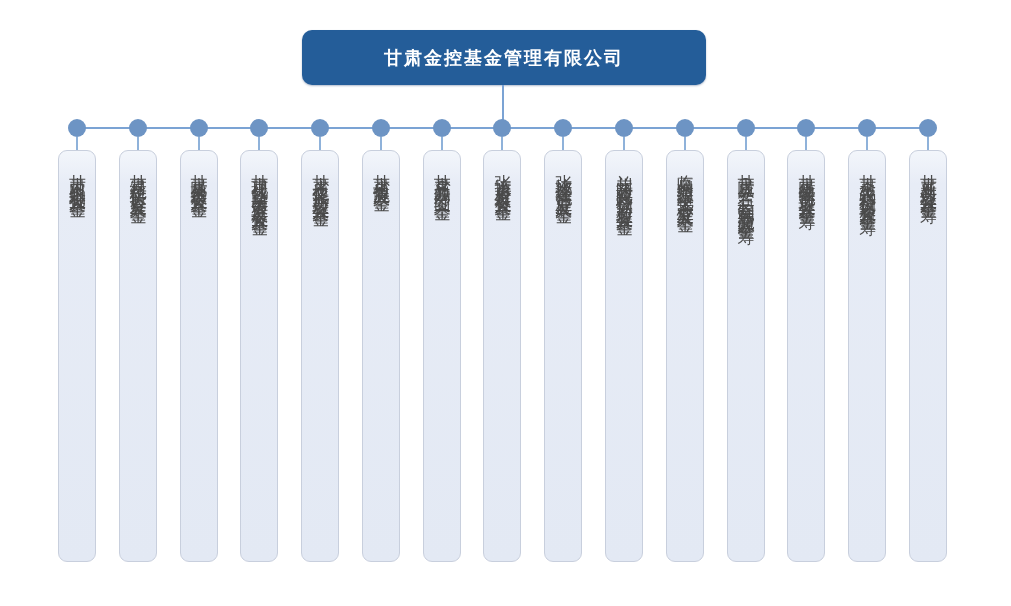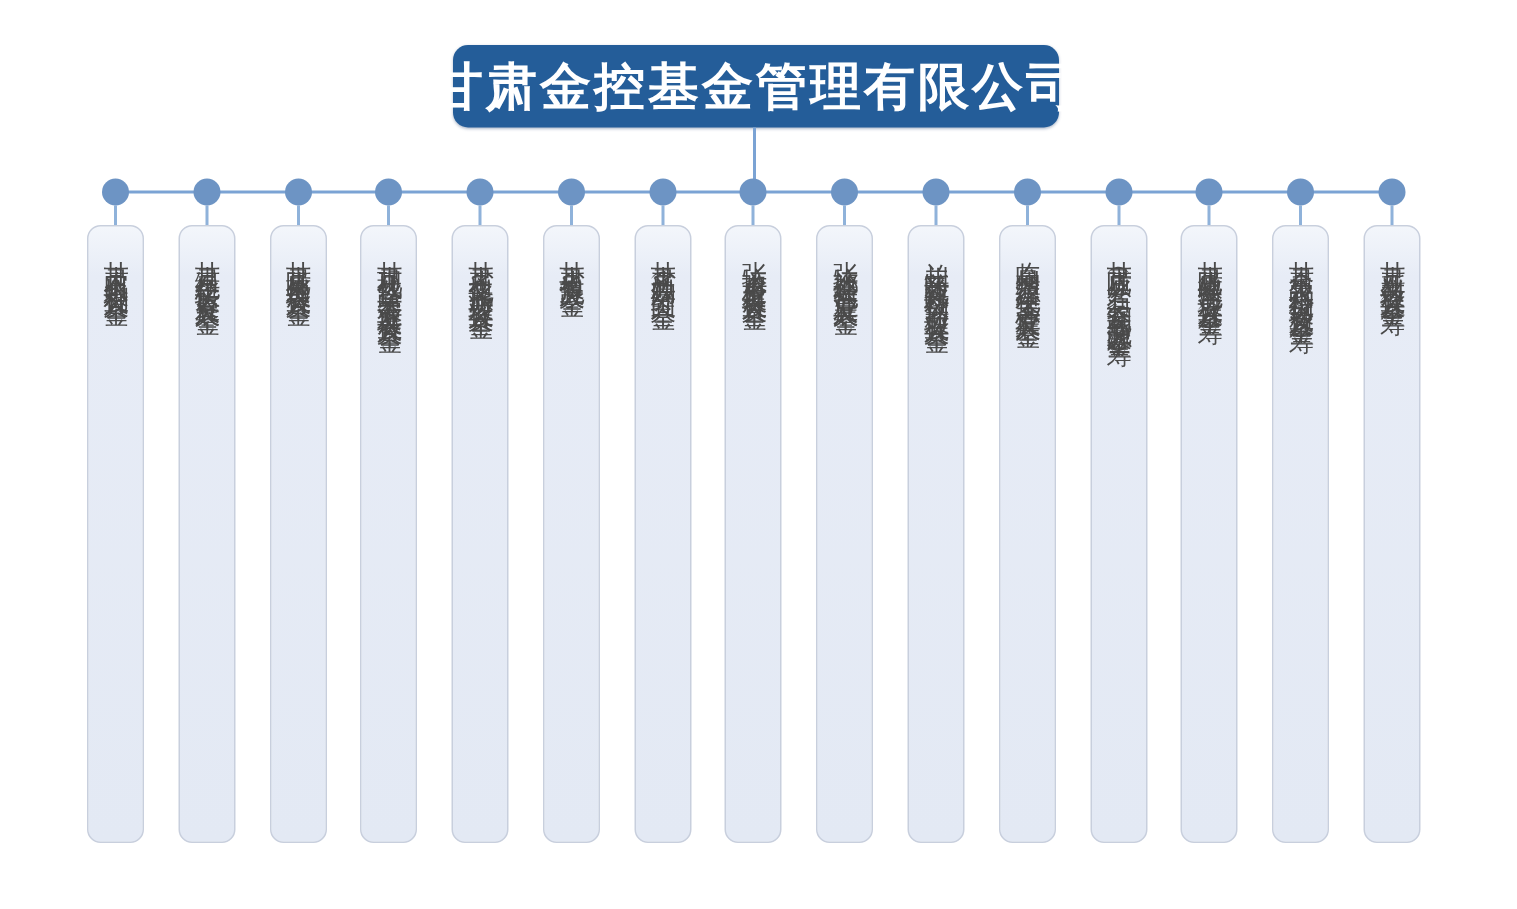--- a/index.html
+++ b/index.html
@@ -24,21 +24,21 @@
     height: 55px;
     background: #245d99;
     border-radius: 10px;
     display: flex;
     align-items: center;
     justify-content: center;
     box-shadow: 0 1px 2px rgba(30,60,110,0.35);
   }
   .root-box span {
     color: #ffffff;
-    font-size: 34px;
+    font-size: 18px;
     font-weight: bold;
     letter-spacing: 2px;
     white-space: nowrap;
   }
   
   .root-stem {
     position: absolute;
     left: 502px;
     top: 85px;
     width: 2px;

